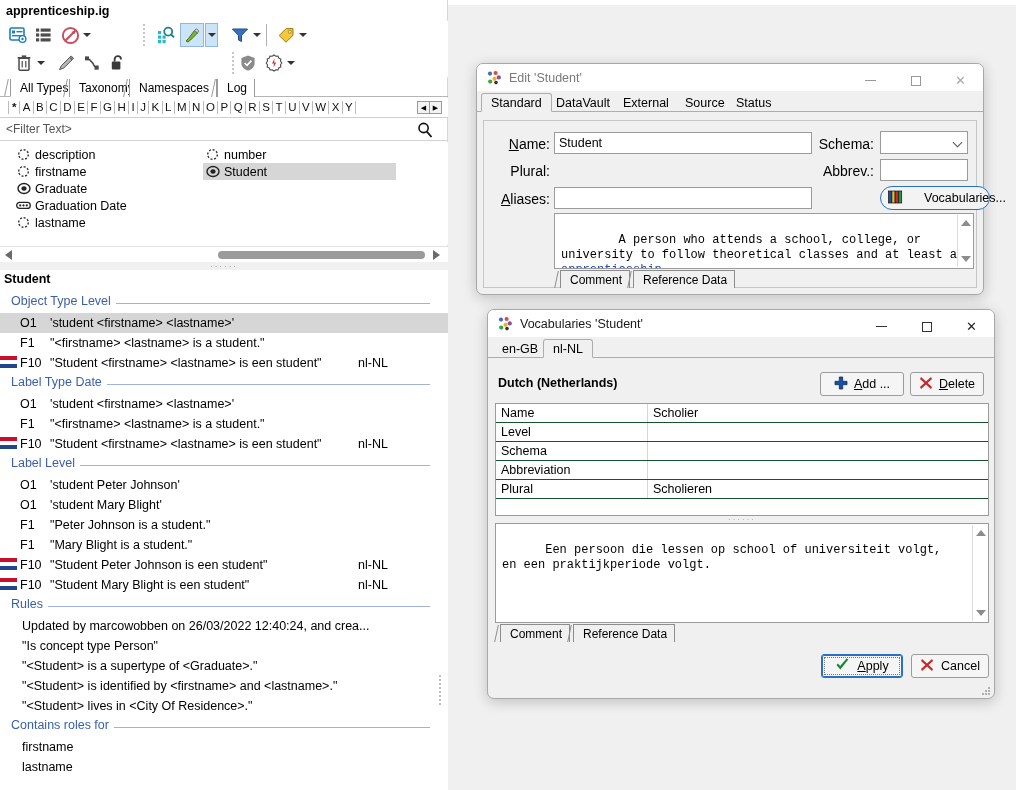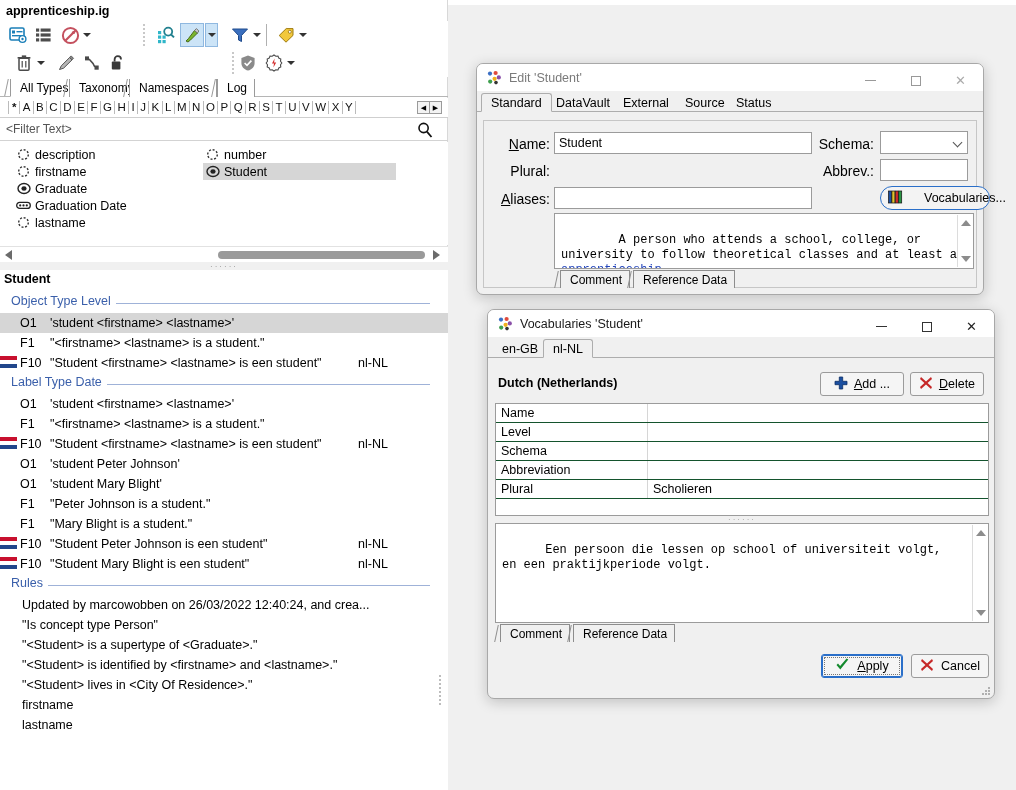--- a/index.html
+++ b/index.html
@@ -651,20 +651,24 @@
                 <rect width="17" height="4" fill="#c8102e"></rect>
                 <rect y="4" width="17" height="4" fill="#fff"></rect>
                 <rect y="8" width="17" height="4" fill="#21468b"></rect>
               </svg>
           </span>
           <span class="code">F10</span>
           <span class="txt">"Student &lt;firstname&gt; &lt;lastname&gt; is een student"</span>
           <span class="locale">nl-NL</span>
         </div>
 
+        <div class="section">
+          <div class="section-rule"></div>
+          <div class="section-label">Label Level</div>
+        </div>
         <div class="row">
           <span class="code">O1</span>
           <span class="txt">'student Peter Johnson'</span>
         </div>
         <div class="row">
           <span class="code">O1</span>
           <span class="txt">'student Mary Blight'</span>
         </div>
         <div class="row">
           <span class="code">F1</span>
@@ -712,20 +716,24 @@
         <div class="row">
           <span class="plaintxt">"&lt;Student&gt; is a supertype of &lt;Graduate&gt;."</span>
         </div>
         <div class="row">
           <span class="plaintxt">"&lt;Student&gt; is identified by &lt;firstname&gt; and &lt;lastname&gt;."</span>
         </div>
         <div class="row">
           <span class="plaintxt">"&lt;Student&gt; lives in &lt;City Of Residence&gt;."</span>
         </div>
 
+        <div class="section">
+          <div class="section-rule"></div>
+          <div class="section-label">Contains roles for</div>
+        </div>
         <div class="row">
           <span class="rolename">firstname</span>
         </div>
         <div class="row">
           <span class="rolename">lastname</span>
         </div>
       </div>
       <div class="vgrip"></div>
     </div>
   </div>
@@ -849,20 +857,21 @@
         <svg width="14" height="14" viewBox="0 0 14 14">
           <path d="M2 1 L7 5.6 L12 1 L13 3 L8.6 7 L13 11 L12 13 L7 8.6 L2 13 L1 11 L5.4 7 L1 3 Z" fill="#c62828"></path>
         </svg>
       </span>
       <span><u class="acc">D</u>elete</span>
     </div>
 
     <div class="vtable" style="left:7px; top:93px; width:494px; height:113px;">
       <div class="vrow">
         <span class="k">Name</span>
+        <span class="v">Scholier</span>
       </div>
       <div class="vrow">
         <span class="k">Level</span>
         <span class="v"></span>
       </div>
       <div class="vrow">
         <span class="k">Schema</span>
         <span class="v"></span>
       </div>
       <div class="vrow">

